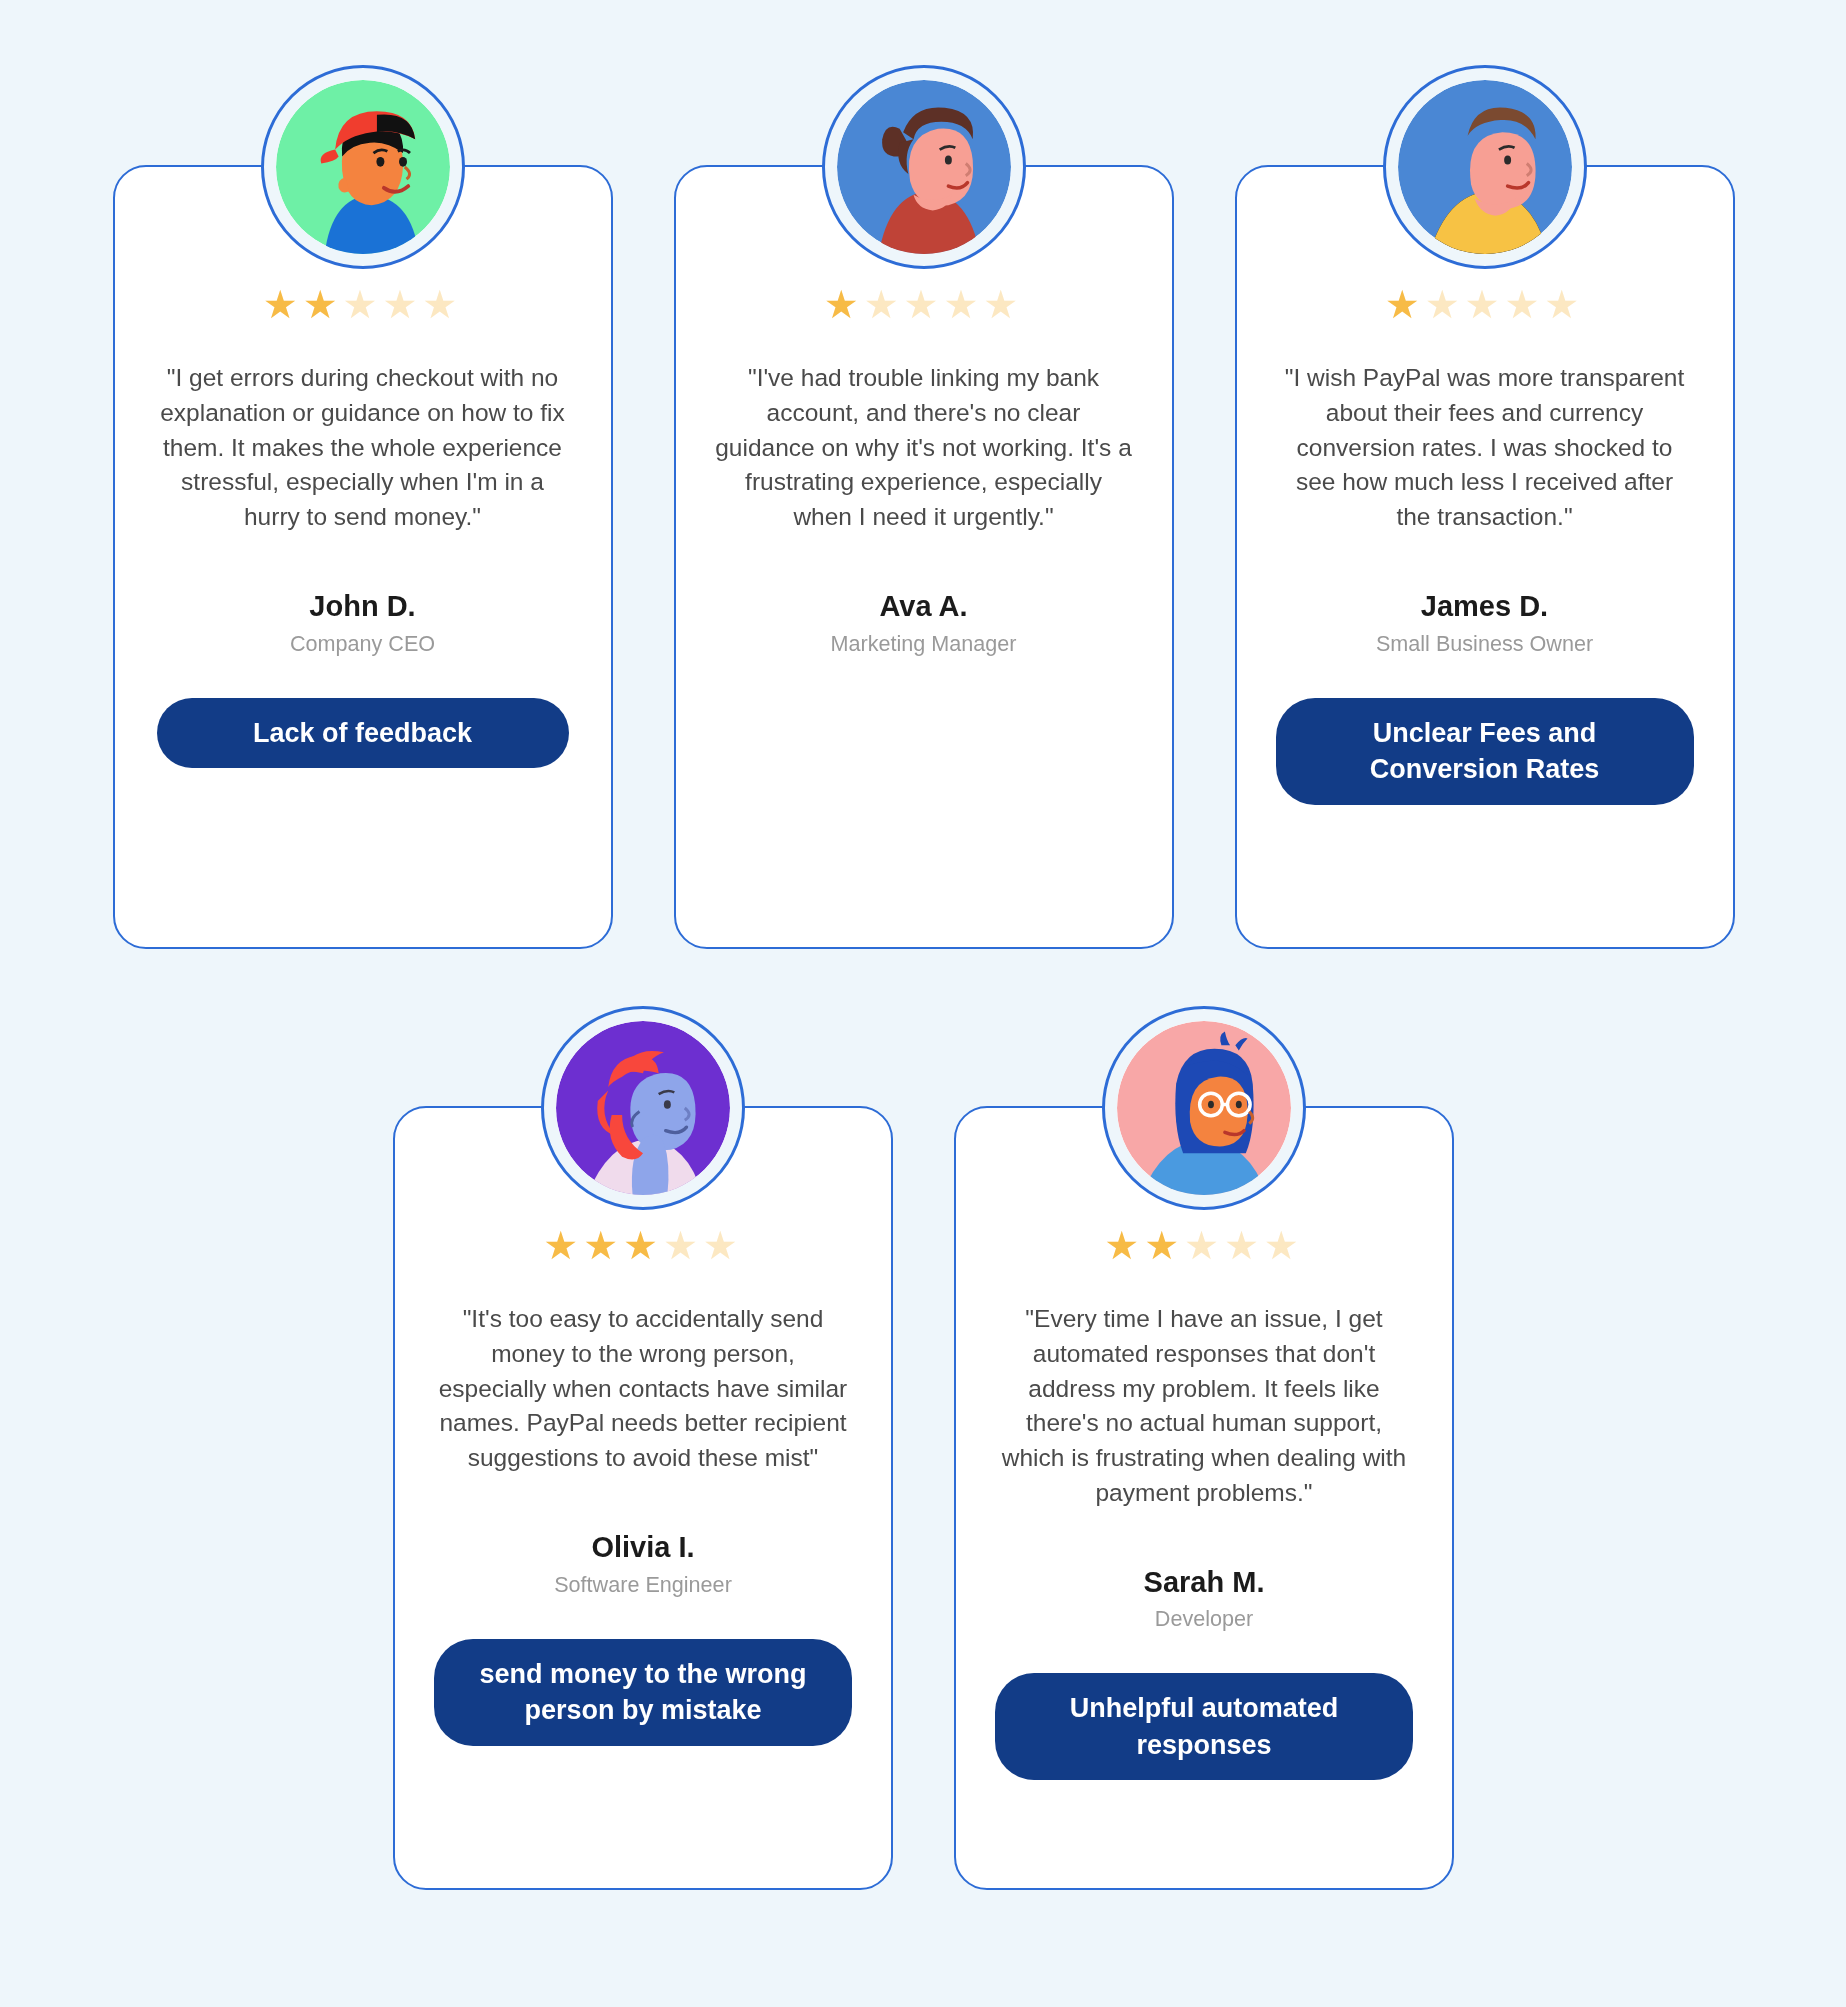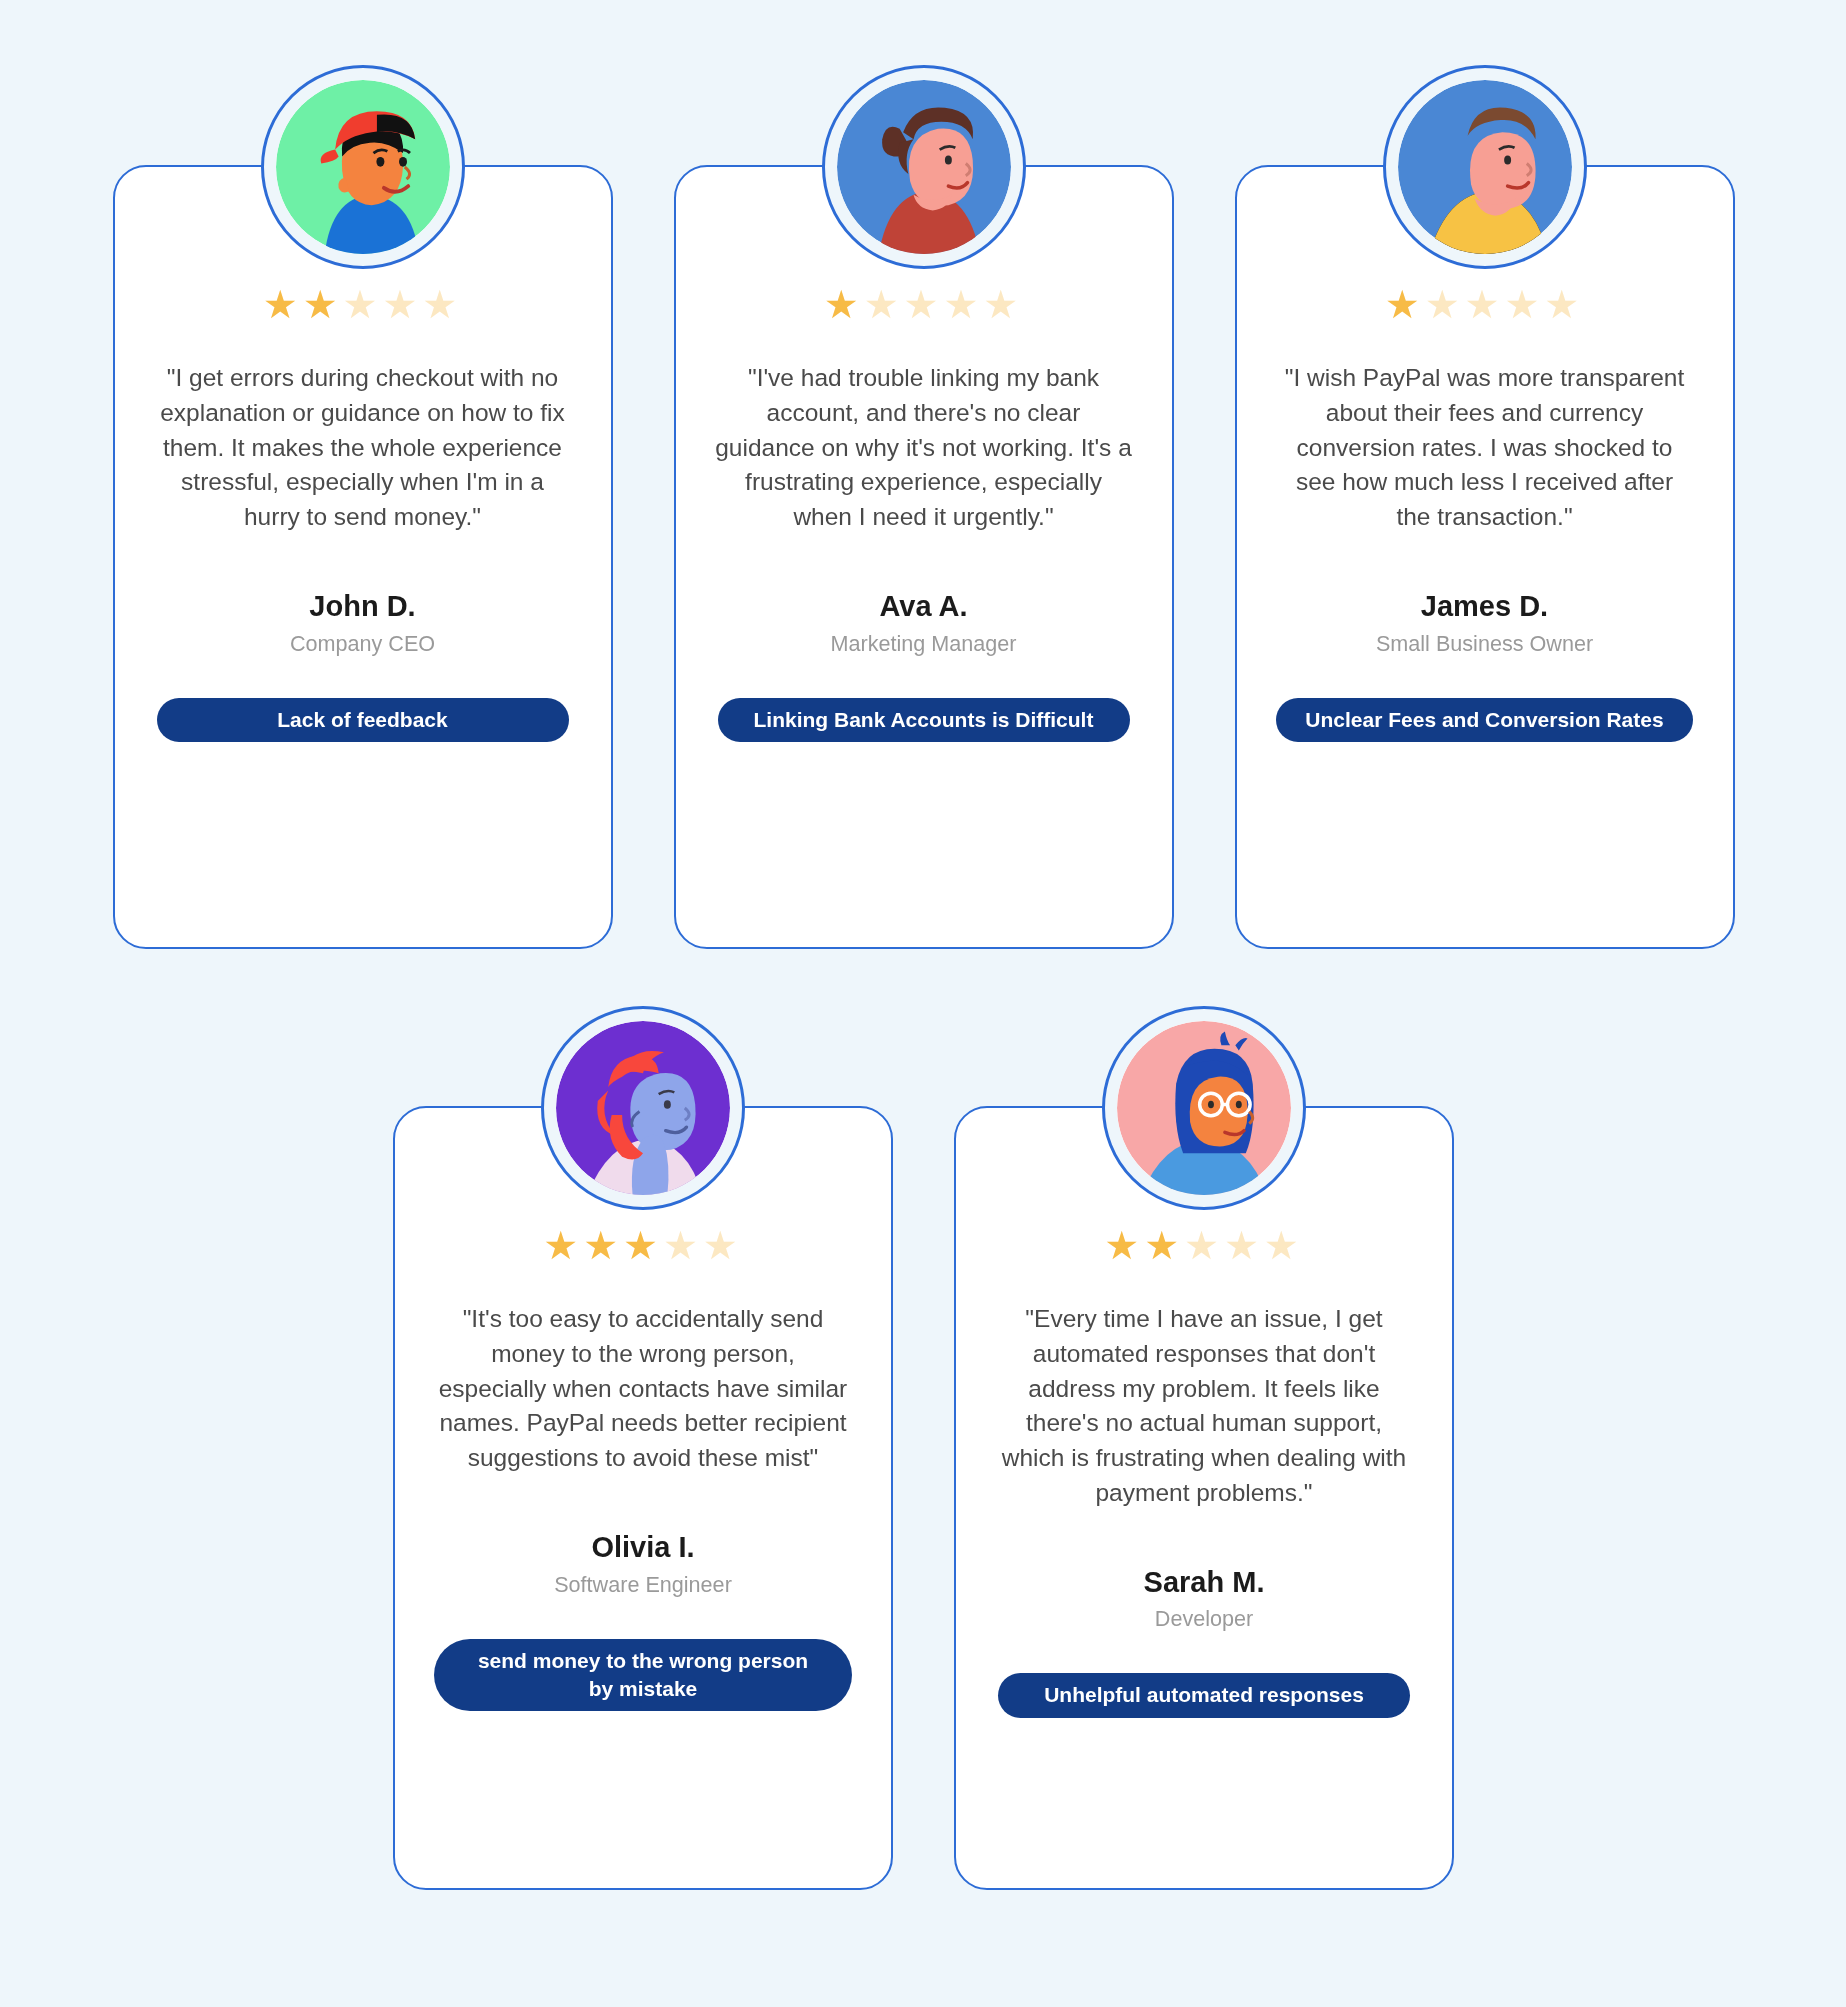--- a/index.html
+++ b/index.html
@@ -102,25 +102,25 @@
   .person-role {
     font-size: 21.6px;
     color: #9a9a9a;
     text-align: left;
     margin-bottom: 41px;
   }
 
   .tag-button {
     background: #123c87;
     color: #ffffff;
-    font-size: 21px;
+    font-size: 27px;
     font-weight: bold;
     border: none;
     border-radius: 39px;
-    padding: 8px 29px;
+    padding: 17px 29px;
     min-width: 412px;
     text-align: center;
     line-height: 1.35;
     cursor: pointer;
     font-family: "Liberation Sans", sans-serif;
   }
 </style>
 </head>
 <body>
 
@@ -173,21 +173,20 @@
             <path d="M74 48 q5 4 0 7" stroke="#d07e72" stroke-width="1.7" fill="none"></path>
             <path d="M64 61 q7 3 11 -2" stroke="#b9372b" stroke-width="2" fill="none" stroke-linecap="round"></path>
             <path d="M44 66 q10 6 22 0 q-2 8 -11 9 q-9 -1 -11 -9z" fill="#f79f94"></path>
           </svg>
         </div>
       </div>
       <div class="stars"><span class="star-on">★</span><span class="star-off">★</span><span class="star-off">★</span><span class="star-off">★</span><span class="star-off">★</span></div>
       <div class="quote">"I've had trouble linking my bank account, and there's no clear guidance on why it's not working. It's a frustrating experience, especially when I need it urgently."</div>
       <div class="person-name">Ava A.</div>
       <div class="person-role">Marketing Manager</div>
-      <button class="tag-button">Linking Bank Accounts is Difficult</button>
     </div>
 
     <div class="card b1">
       <div class="notch-mask"></div>
       <div class="avatar-wrap">
         <div class="avatar-inner">
           <svg viewBox="0 0 100 100">
             <circle cx="50" cy="50" r="50" fill="#4a87d4"></circle>
             <path d="M18 100 q10 -34 34 -36 q26 2 34 36 z" fill="#f7c council-0"></path>
             <path d="M18 100 q10 -34 34 -36 q26 2 34 36 z" fill="#f7c244"></path>

